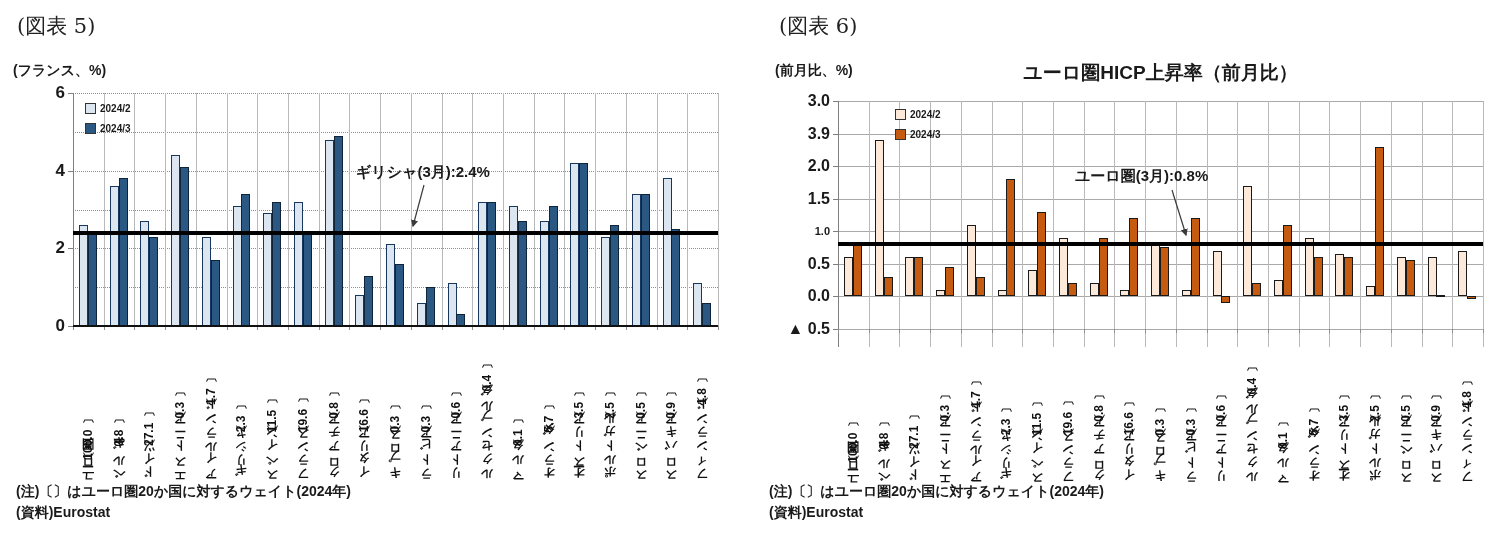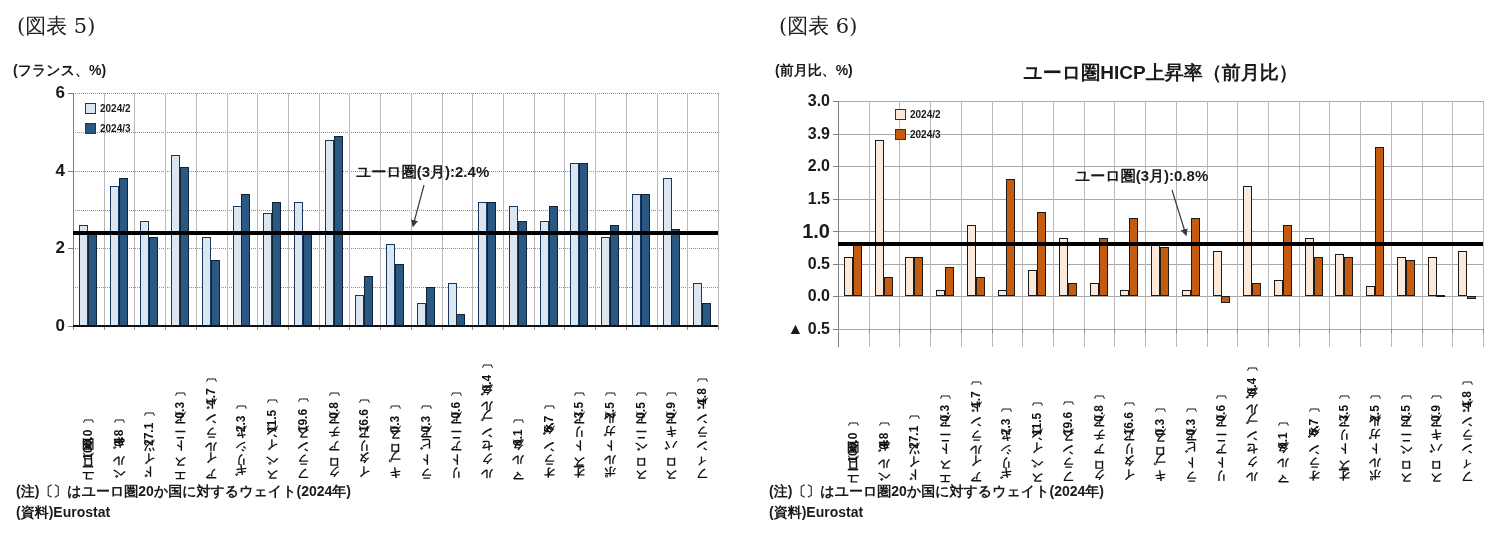--- a/index.html
+++ b/index.html
@@ -211,21 +211,21 @@
           <span>スロベニア〔0.5〕</span>
         </div>
         <div class="xlab" style="left: 583.571px; width: 30.7143px; top: 239px;">
           <span>スロバキア〔0.9〕</span>
         </div>
         <div class="xlab" style="left: 614.286px; width: 30.7143px; top: 239px;">
           <span>フィンランド〔1.8〕</span>
         </div>
       </div>
 
-    <div class="annotation" style="left:356px;top:157px;">ユーロ圏(3月):2.4%</div>
+    <div class="annotation" style="left:356px;top:157px;">ギリシャ(3月):2.4%</div>
     <svg class="arrow" width="755" height="546" viewBox="0 0 755 546">
       <defs>
         <marker id="ah0" markerWidth="8" markerHeight="8" refX="5" refY="3" orient="auto">
           <path d="M0,0 L6,3 L0,6 Z" fill="#3a3a3a"></path>
         </marker>
       </defs>
       <line x1="424" y1="179" x2="413" y2="220" stroke="#3a3a3a" stroke-width="1.2" marker-end="url(#ah0)"></line>
     </svg>
 
     <div class="note" style="left:16px;top:477px;">(注)〔〕はユーロ圏20か国に対するウェイト(2024年)</div>
@@ -280,21 +280,21 @@
         <div class="vgrid" style="left: 645px;"></div>
         <div class="yaxis"></div>
         <div class="ylab" style="left: -58px; width: 50px; top: -9px; font-size: 16px;">3.0</div>
         <div class="ytick" style="top: 0px;"></div>
         <div class="ylab" style="left: -58px; width: 50px; top: 23.5px; font-size: 16px;">3.9</div>
         <div class="ytick" style="top: 32.5px;"></div>
         <div class="ylab" style="left: -58px; width: 50px; top: 56px; font-size: 16px;">2.0</div>
         <div class="ytick" style="top: 65px;"></div>
         <div class="ylab" style="left: -58px; width: 50px; top: 88.5px; font-size: 16px;">1.5</div>
         <div class="ytick" style="top: 97.5px;"></div>
-        <div class="ylab" style="left: -58px; width: 50px; top: 121px; font-size: 20px;">1.0</div>
+        <div class="ylab" style="left: -58px; width: 50px; top: 121px; font-size: 11px;">1.0</div>
         <div class="ytick" style="top: 130px;"></div>
         <div class="ylab" style="left: -58px; width: 50px; top: 153.5px; font-size: 16px;">0.5</div>
         <div class="ytick" style="top: 162.5px;"></div>
         <div class="ylab" style="left: -58px; width: 50px; top: 186px; font-size: 16px;">0.0</div>
         <div class="ytick" style="top: 195px;"></div>
         <div class="ylab" style="left: -58px; width: 50px; top: 218.5px; font-size: 16px;">▲ 0.5</div>
         <div class="ytick" style="top: 227.5px;"></div>
         <div class="bar" title="ユーロ圏〔100.0〕 2024/2: 0.6" style="left: 6px; width: 9px; top: 156px; height: 39px; background: rgb(253, 233, 217); border-color: rgb(26, 26, 26); z-index: 2;"></div>
         <div class="bar" title="ベルギー〔3.8〕 2024/2: 2.4" style="left: 36.7143px; width: 9px; top: 39px; height: 156px; background: rgb(253, 233, 217); border-color: rgb(26, 26, 26); z-index: 2;"></div>
         <div class="bar" title="ドイツ〔27.1〕 2024/2: 0.6" style="left: 67.4286px; width: 9px; top: 156px; height: 39px; background: rgb(253, 233, 217); border-color: rgb(26, 26, 26); z-index: 2;"></div>

